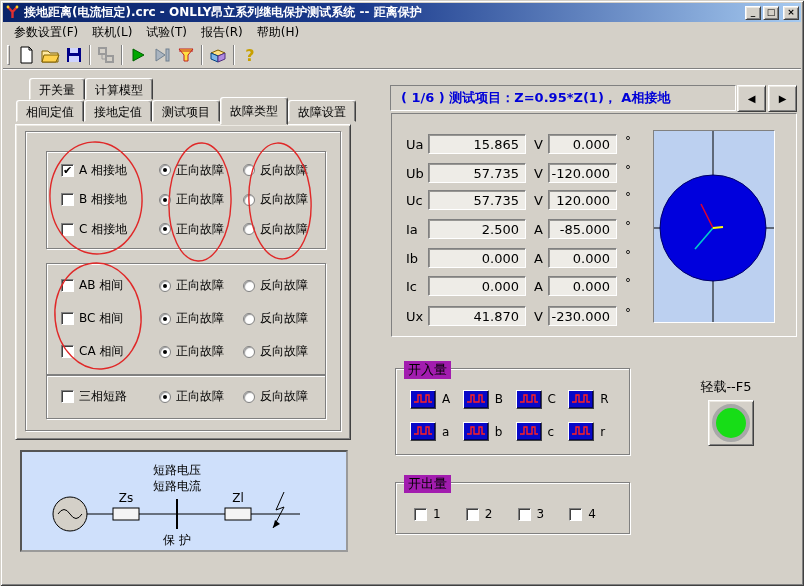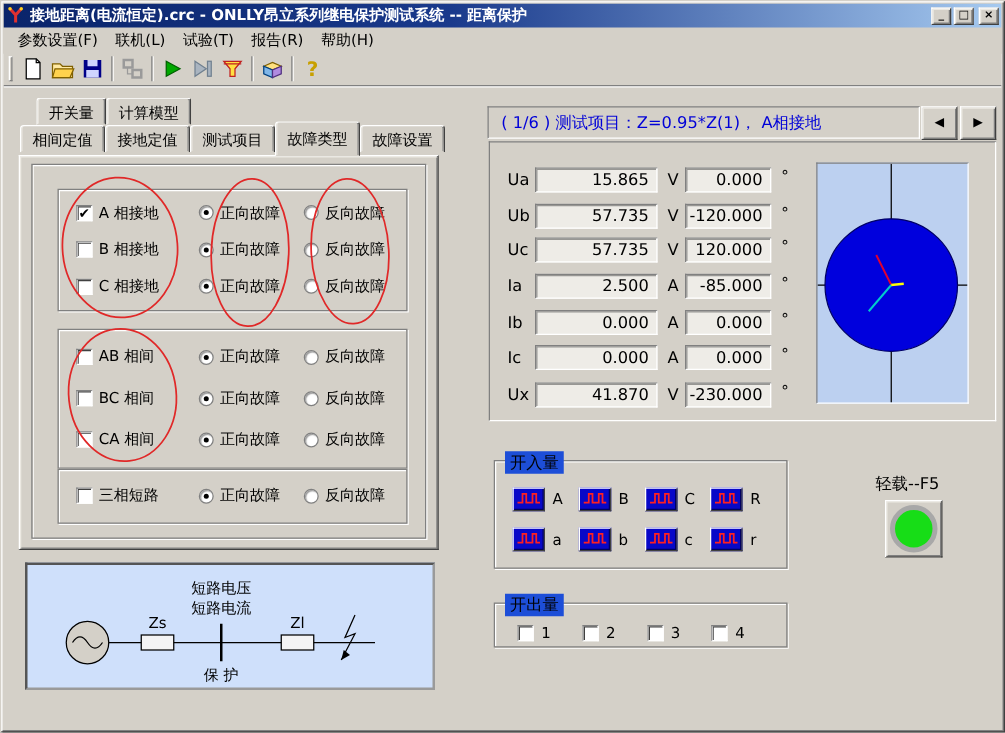--- a/index.html
+++ b/index.html
@@ -63,40 +63,40 @@
   .radio.sel:after { content:""; position:absolute; left:3px; top:3px; width:4px; height:4px;
     border-radius:50%; background:#000; }
   .annot { position:absolute; left:15px; top:124px; pointer-events:none; z-index:6; }
   
   #diagram { position:absolute; left:20px; top:450px; width:328px; height:102px;
     background:#cfe0fb; border:2px solid; border-color:#555 #9a9a9a #9a9a9a #555; }
   
   #testnav { position:absolute; left:390px; top:85px; width:346px; height:26px;
     background:#d4d0c8; display:flex; align-items:center; padding-left:10px;
     border:1px solid; border-color:#808080 #fff #fff #808080; }
-  #testnav span { color:#0000d8; font-weight:normal; font-size:13px; white-space:nowrap; }
+  #testnav span { color:#0000d8; font-weight:bold; font-size:13px; white-space:nowrap; }
   .navbtn { position:absolute; top:85px; width:29px; height:27px; font-size:10px;
     display:flex; align-items:center; justify-content:center; color:#000; }
   #bigpanel { position:absolute; left:391px; top:113px; width:406px; height:224px;
     border:1px solid; border-color:#808080 #fff #fff #808080; }
   .mrow { position:absolute; height:20px; }
   .mlabel { position:absolute; left:14px; top:3px; font-size:13px; }
   .mfield { position:absolute; height:20px; background:#eeece7; text-align:right;
     font-size:13px; padding:2px 6px 0 2px;
     border:1px solid; border-color:#808080 #fff #fff #808080; box-shadow:inset 1px 1px 0 #40404080; }
   .mval { left:36px; width:98px; }
   .munit { position:absolute; left:142px; top:3px; font-size:13px; }
   .mang { left:156px; width:69px; }
   .mdeg { position:absolute; left:233px; top:0px; font-size:12px; }
   #phasor { position:absolute; left:653px; top:130px; width:122px; height:193px;
     background:#bcd0f0; border:1px solid; border-color:#808080 #fff #fff #808080; }
   
   #kairu { left:395px; top:368px; width:235px; height:87px; }
-  #kaichu { left:395px; top:482px; width:235px; height:36px; }
-  .gtitle { position:absolute; top:-8px; left:8px; background:#1d4ed8; padding:0 4px; font-size:13px; }
+  #kaichu { left:395px; top:482px; width:235px; height:52px; }
+  .gtitle { position:absolute; top:-8px; left:8px; background:#a21caf; padding:0 4px; font-size:13px; }
   .kgrid { position:absolute; left:14px; right:8px; top:14px; bottom:6px; display:grid;
     grid-template-columns:repeat(4,1fr); align-items:center; }
   .kcell { display:flex; align-items:center; gap:6px; }
   .wbtn { width:26px; height:19px; background:#0808c8; padding:0;
     border:1px solid; border-color:#fff #404040 #404040 #fff; box-shadow:inset -1px -1px 0 #000060; }
   .ogrid { position:absolute; left:18px; right:8px; top:16px; bottom:4px; display:grid;
     grid-template-columns:repeat(4,1fr); align-items:center; }
   
   #lightlabel { position:absolute; left:678px; top:378px; width:96px; text-align:center; font-size:13px; }
   #indicator { position:absolute; left:708px; top:400px; width:46px; height:46px;

